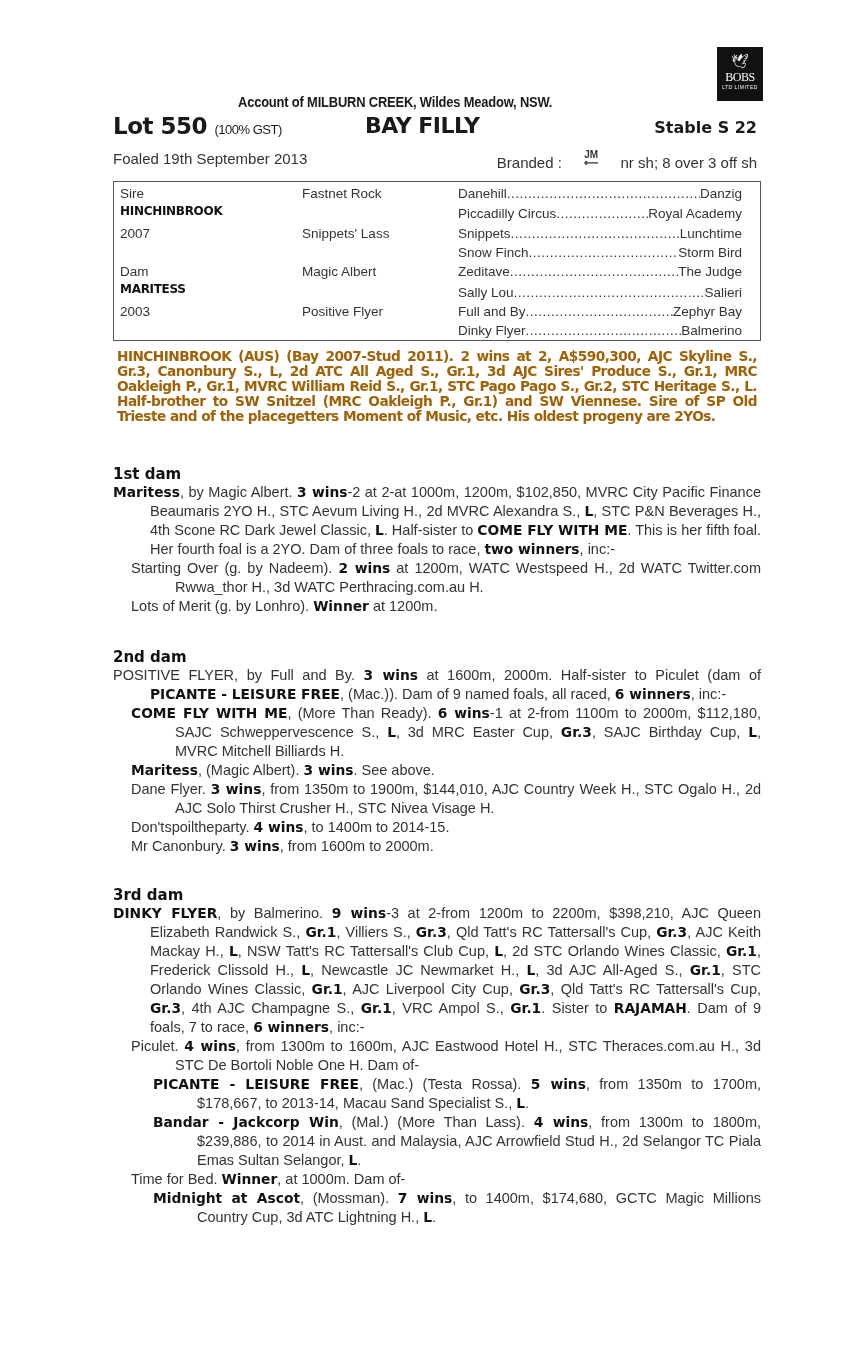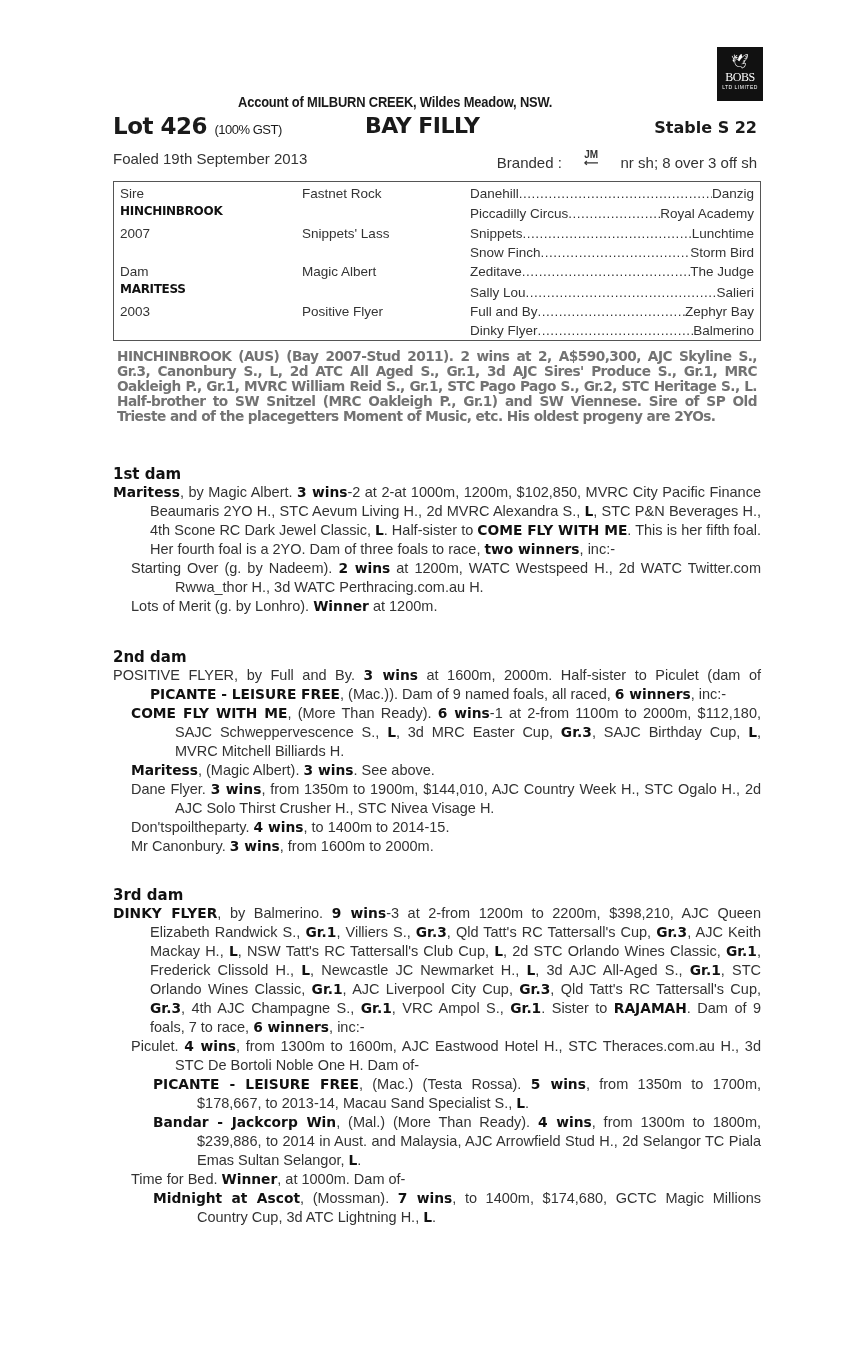--- a/index.html
+++ b/index.html
@@ -20,28 +20,28 @@
   .sex { position: absolute; left: 252px; top: 0; font-size: 22px; font-weight: bold; font-family: "DejaVu Sans", sans-serif; letter-spacing: -0.5px; }
   .stable { position: absolute; right: 6px; top: 5px; font-size: 16px; font-weight: bold; font-family: "DejaVu Sans", sans-serif; }
   .foaled { position: absolute; top: 150px; left: 0; font-size: 15px; color: #333; }
   .brand { position: absolute; top: 150px; right: 6px; font-size: 15px; color: #333; white-space: nowrap; }
   .brand .mark { display: inline-block; font-size: 10px; font-weight: bold; line-height: 9px; text-align: center; vertical-align: 2px; margin: 0 18px; }
   .brand .mark .arrow { display: block; font-size: 10px; line-height: 7px; }
 
   .ped { position: absolute; top: 181px; left: 0; width: 648px; height: 160px; border: 1.5px solid #555; box-sizing: border-box; }
   .ped .cell { position: absolute; font-size: 13.5px; color: #333; white-space: nowrap; }
   .ped .big { font-size: 12px; font-weight: bold; font-family: "DejaVu Sans", sans-serif; color: #111; letter-spacing: -0.3px; }
-  .ped .gp { position: absolute; left: 356px; width: 284px; font-size: 13.5px; color: #333; display: flex; white-space: nowrap; overflow: hidden; text-align: center; }
+  .ped .gp { position: absolute; left: 344px; width: 284px; font-size: 13.5px; color: #333; display: flex; white-space: nowrap; overflow: hidden; text-align: center; }
   .ped .gp .n { flex: 0 0 auto; }
   .ped .gp .dots { flex: 1 1 auto; overflow: hidden; }
   .ped .gp .dots::before { content: "........................................................................................................"; letter-spacing: 0.5px; }
   .ped .gp .s { flex: 0 0 auto; }
 
   .sireblurb { position: absolute; top: 349px; left: 4px; width: 640px; font-size: 13.7px; font-weight: bold;
-               font-family: "DejaVu Sans", sans-serif; line-height: 15px; text-align: justify; letter-spacing: -0.55px; color: #737373; }
+               font-family: "DejaVu Sans", sans-serif; line-height: 15px; text-align: justify; letter-spacing: -0.55px; color: #a16207; }
 
   .section { position: absolute; left: 0; width: 648px; font-size: 14.5px; line-height: 19px; color: #333; }
   .section h3 { margin: 0; font-size: 15px; font-weight: bold; font-family: "DejaVu Sans", sans-serif; color: #111; line-height: 18px; }
   .para { text-align: justify; }
   .lvl0 { padding-left: 37px; text-indent: -37px; }
   .lvl1 { padding-left: 62px; text-indent: -44px; }
   .lvl2 { padding-left: 84px; text-indent: -44px; }
   .b { font-weight: bold; font-family: "DejaVu Sans", sans-serif; color: #111; font-size: 13.8px; }
 </style>
 </head>
@@ -50,21 +50,21 @@
 <div class="logo">
   <div class="bird">🕊</div>
   <div class="bobs">BOBS</div>
   <div class="sub">LTD LIMITED</div>
 </div>
 
 <div class="page">
   <div class="account">Account of MILBURN CREEK, Wildes Meadow, NSW.</div>
 
   <div class="lotline">
-    <div class="lot"><span>Lot 426</span> <span class="gst">(100% GST)</span></div>
+    <div class="lot"><span>Lot 550</span> <span class="gst">(100% GST)</span></div>
     <div class="sex">BAY FILLY</div>
     <div class="stable">Stable S 22</div>
   </div>
 
   <div class="foaled">Foaled 19th September 2013</div>
   <div class="brand">
     <span>Branded :</span>
     <span class="mark"><span>JM</span><span class="arrow">⟵</span></span>
     <span>nr sh; 8 over 3 off sh</span>
   </div>
@@ -146,18 +146,18 @@
         <div class="para lvl1"><span>Mr Canonbury. </span><span class="b">3 wins</span><span>, from 1600m to 2000m.</span></div>
       </div>
   </div>
 
   <div class="section" id="dam3" style="top:886px">
     <h3>3rd dam</h3>
     <div class="entries">
         <div class="para lvl0"><span class="b">DINKY FLYER</span><span>, by Balmerino. </span><span class="b">9 wins</span><span>-3 at 2-from 1200m to 2200m, $398,210, AJC Queen Elizabeth Randwick S., </span><span class="b">Gr.1</span><span>, Villiers S., </span><span class="b">Gr.3</span><span>, Qld Tatt's RC Tattersall's Cup, </span><span class="b">Gr.3</span><span>, AJC Keith Mackay H., </span><span class="b">L</span><span>, NSW Tatt's RC Tattersall's Club Cup, </span><span class="b">L</span><span>, 2d STC Orlando Wines Classic, </span><span class="b">Gr.1</span><span>, Frederick Clissold H., </span><span class="b">L</span><span>, Newcastle JC Newmarket H., </span><span class="b">L</span><span>, 3d AJC All-Aged S., </span><span class="b">Gr.1</span><span>, STC Orlando Wines Classic, </span><span class="b">Gr.1</span><span>, AJC Liverpool City Cup, </span><span class="b">Gr.3</span><span>, Qld Tatt's RC Tattersall's Cup, </span><span class="b">Gr.3</span><span>, 4th AJC Champagne S., </span><span class="b">Gr.1</span><span>, VRC Ampol S., </span><span class="b">Gr.1</span><span>. Sister to </span><span class="b">RAJAMAH</span><span>. Dam of 9 foals, 7 to race, </span><span class="b">6 winners</span><span>, inc:-</span></div>
         <div class="para lvl1"><span>Piculet. </span><span class="b">4 wins</span><span>, from 1300m to 1600m, AJC Eastwood Hotel H., STC Theraces.com.au H., 3d STC De Bortoli Noble One H. Dam of-</span></div>
         <div class="para lvl2"><span class="b">PICANTE - LEISURE FREE</span><span>, (Mac.) (Testa Rossa). </span><span class="b">5 wins</span><span>, from 1350m to 1700m, $178,667, to 2013-14, Macau Sand Specialist S., </span><span class="b">L</span><span>.</span></div>
-        <div class="para lvl2"><span class="b">Bandar - Jackcorp Win</span><span>, (Mal.) (More Than Ready). </span><span class="b">4 wins</span><span>, from 1300m to 1800m, $239,886, to 2014 in Aust. and Malaysia, AJC Arrowfield Stud H., 2d Selangor TC Piala Emas Sultan Selangor, </span><span class="b">L</span><span>.</span></div>
+        <div class="para lvl2"><span class="b">Bandar - Jackcorp Win</span><span>, (Mal.) (More Than Lass). </span><span class="b">4 wins</span><span>, from 1300m to 1800m, $239,886, to 2014 in Aust. and Malaysia, AJC Arrowfield Stud H., 2d Selangor TC Piala Emas Sultan Selangor, </span><span class="b">L</span><span>.</span></div>
         <div class="para lvl1"><span>Time for Bed. </span><span class="b">Winner</span><span>, at 1000m. Dam of-</span></div>
         <div class="para lvl2"><span class="b">Midnight at Ascot</span><span>, (Mossman). </span><span class="b">7 wins</span><span>, to 1400m, $174,680, GCTC Magic Millions Country Cup, 3d ATC Lightning H., </span><span class="b">L</span><span>.</span></div>
       </div>
   </div>
 </div>
 
 </body></html>

